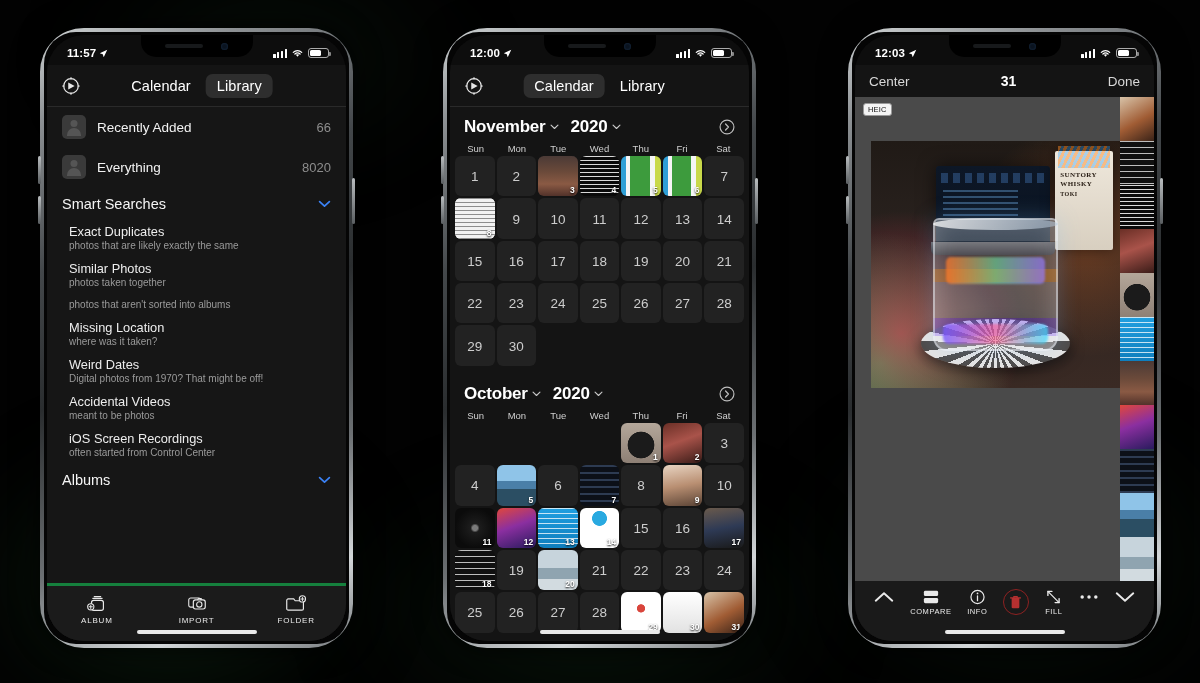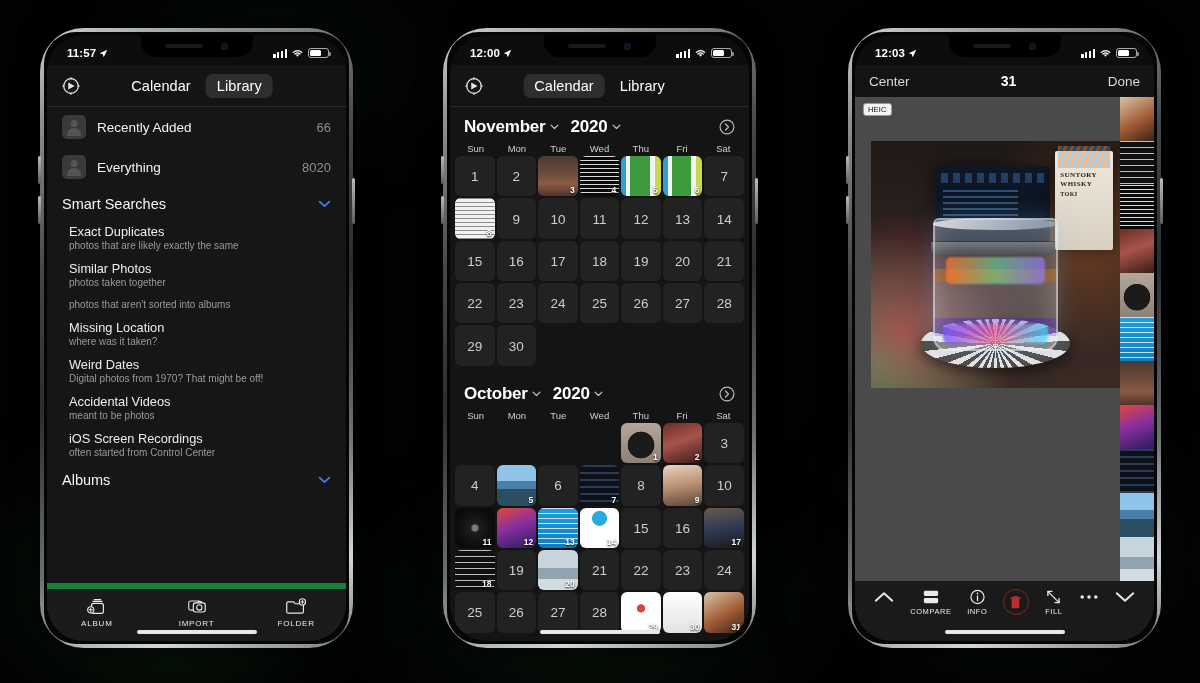--- a/index.html
+++ b/index.html
@@ -72,21 +72,21 @@
   .section-hdr { display:flex; align-items:center; justify-content:space-between; padding:9px 15px 7px 15px; }
   .section-hdr .t { font-size:14.5px; color:#f5f5f5; }
   .chev-d { width:13px; height:8px; }
 
   .smart-item { padding:5px 15px 5px 22px; }
   .smart-item .n { font-size:12.8px; color:#ededed; }
   .smart-item .d { font-size:10px; color:#9a9a9a; margin-top:1px; }
 
   
   .tabbar { position:absolute; left:0; right:0; bottom:0; height:58px; background:#1b1b1b;
-            display:flex; align-items:flex-start; padding-top:8px; border-top:6px solid #15803d; }
+            display:flex; align-items:flex-start; padding-top:8px; border-top:3px solid #15803d; }
   .tab { flex:1; display:flex; flex-direction:column; align-items:center; gap:3px; color:#e8e8e8; }
   .tab .lbl { font-size:8px; letter-spacing:.8px; }
   .homebar { position:absolute; left:50%; transform:translateX(-50%); bottom:7px; width:120px; height:4px;
              background:#e9e9e9; border-radius:3px; z-index:20; }
 
   
   .cal { background:#141414; height:calc(100% - 72px); overflow:hidden; position:relative; }
   .mon-hdr { display:flex; align-items:center; padding:10px 14px 4px 14px; }
   .mon-name { font-size:17px; color:#fff; font-weight:600; letter-spacing:-.2px; }
   .mon-year { font-size:17px; color:#fff; font-weight:600; margin-left:12px; letter-spacing:-.2px; }

